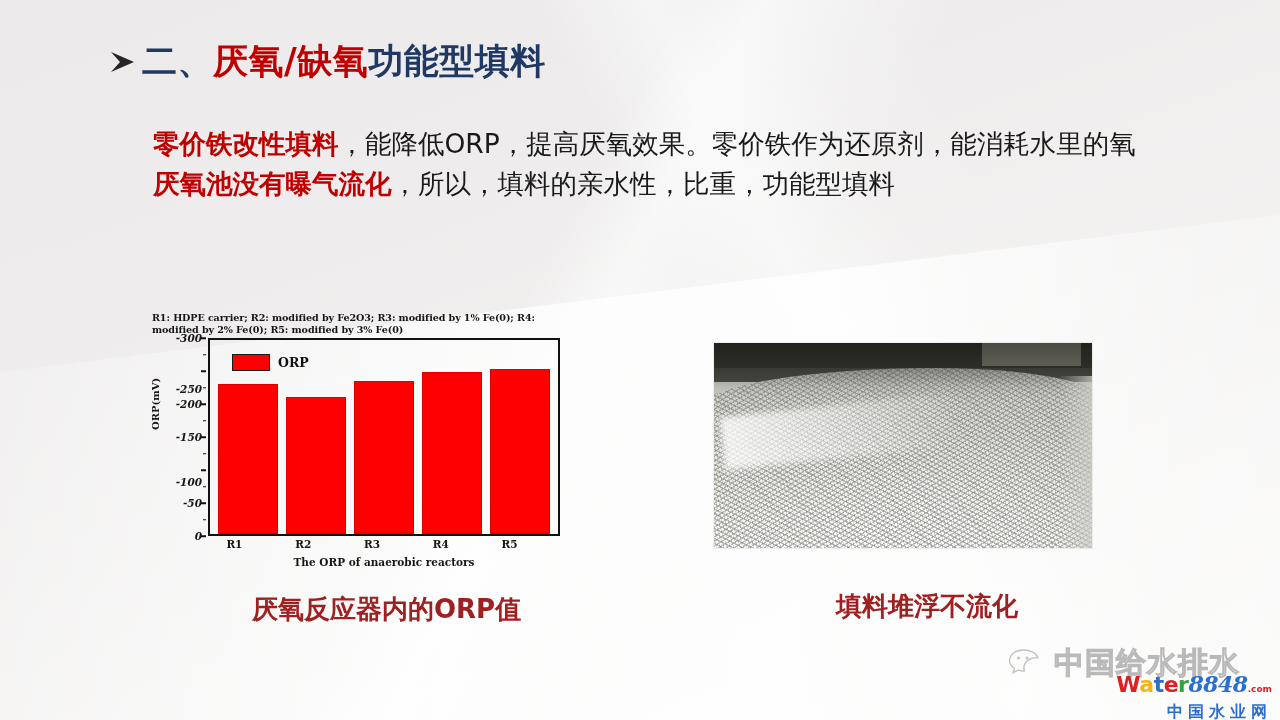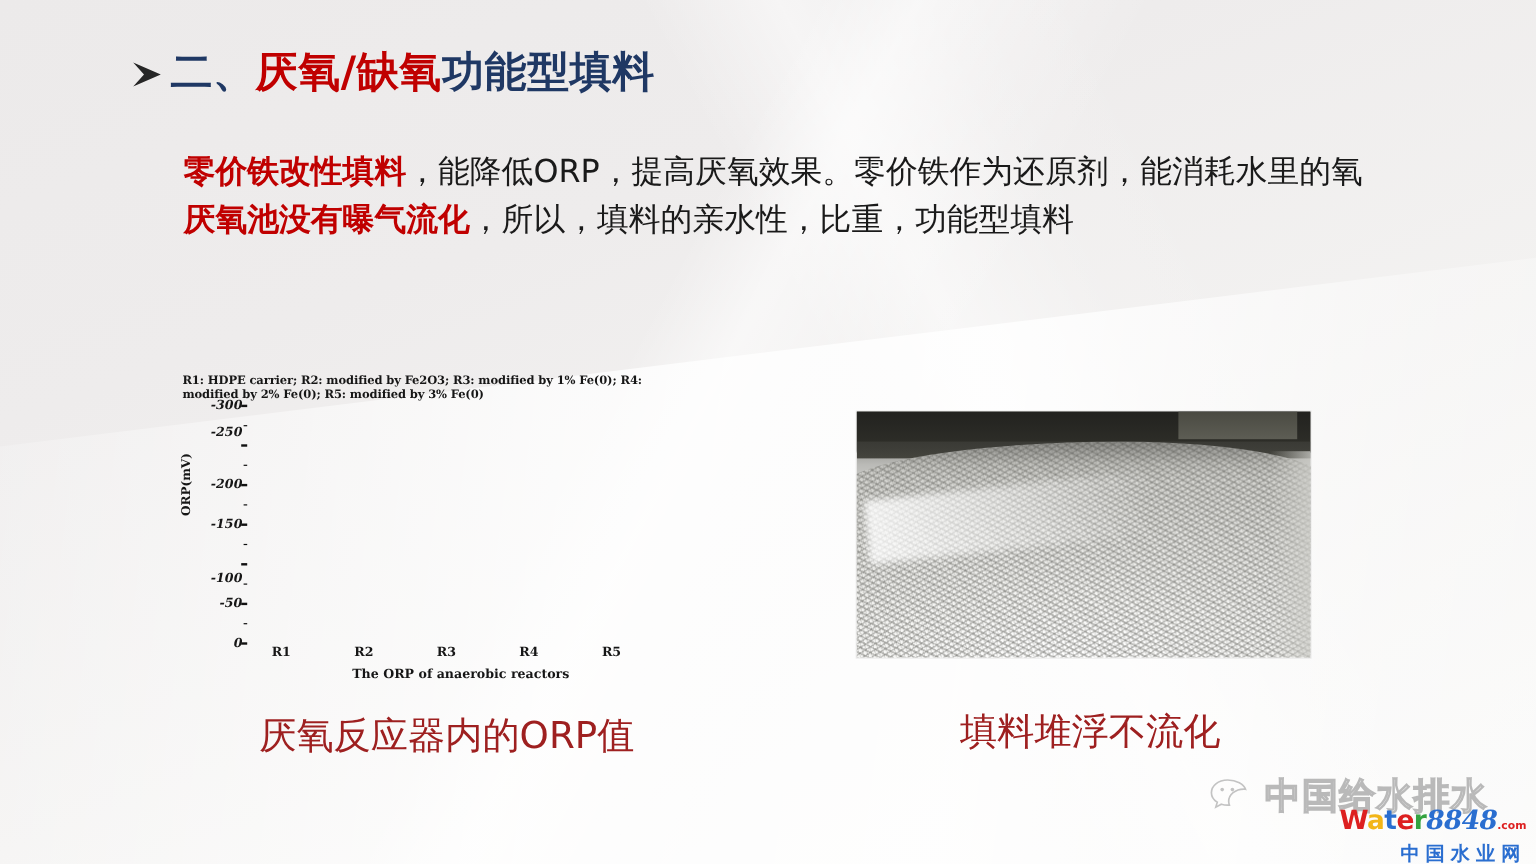--- a/index.html
+++ b/index.html
@@ -200,22 +200,23 @@
     transform: rotate(-6deg);
     filter: blur(3px);
   }
   #photo .edge-right {
     position: absolute; right: 0; top: 16%; width: 9%; height: 84%;
     background: linear-gradient(270deg, rgba(205,205,200,0.75) 0%, rgba(255,255,255,0) 100%);
   }
 
   
   .caption {
-    font-size: 31px; font-weight: normal; color: #9e2020;
+    font-size: 26px; font-weight: bold; color: #9e2020;
     white-space: nowrap;
+    margin-left: 36px;
   }
   #caption-left { left: 216px; top: 592px; }
   #caption-right { left: 800px; top: 589px; }
 
   
   #watermark { left: 1008px; top: 643px; width: 266px; height: 72px; }
   #wm-row1 { display: flex; align-items: center; height: 40px; }
   #wechat-icon { width: 40px; height: 32px; margin-right: 6px; }
   #wm-cn {
     font-size: 30px; font-weight: bold; letter-spacing: 1px;
@@ -268,31 +269,54 @@
           <div class="ytick" style="top: 198px;">0</div>
           <div class="ymark" style="top: 198px;"></div>
           <div class="ytick" style="top: 165px;">-50</div>
           <div class="ymark" style="top: 165px;"></div>
           <div class="ytick" style="top: 144px;">-100</div>
           <div class="ymark" style="top: 132px;"></div>
           <div class="ytick" style="top: 99px;">-150</div>
           <div class="ymark" style="top: 99px;"></div>
           <div class="ytick" style="top: 66px;">-200</div>
           <div class="ymark" style="top: 66px;"></div>
-          <div class="ytick" style="top: 22px;">-250</div>
+          <div class="ytick" style="top: 51px;">-250</div>
           <div class="ymark" style="top: 33px;"></div>
           <div class="ytick" style="top: 0px;">-300</div>
           <div class="ymark" style="top: 0px;"></div>
           <div class="yminor" style="top: 181.5px;"></div>
           <div class="yminor" style="top: 148.5px;"></div>
           <div class="yminor" style="top: 115.5px;"></div>
           <div class="yminor" style="top: 82.5px;"></div>
           <div class="yminor" style="top: 49.5px;"></div>
           <div class="yminor" style="top: 16.5px;"></div>
         </div>
+      <div id="plot-area">
+        <div id="bars">
+            <div class="bar-slot">
+              <div class="bar" style="height: 149.82px; background: rgb(255, 0, 0);"></div>
+            </div>
+            <div class="bar-slot">
+              <div class="bar" style="height: 136.62px; background: rgb(255, 0, 0);"></div>
+            </div>
+            <div class="bar-slot">
+              <div class="bar" style="height: 153.12px; background: rgb(255, 0, 0);"></div>
+            </div>
+            <div class="bar-slot">
+              <div class="bar" style="height: 161.7px; background: rgb(255, 0, 0);"></div>
+            </div>
+            <div class="bar-slot">
+              <div class="bar" style="height: 165px; background: rgb(255, 0, 0);"></div>
+            </div>
+          </div>
+        <div id="legend">
+          <span class="swatch"></span>
+          <span class="lg-label">ORP</span>
+        </div>
+      </div>
       <div id="x-labels">
           <div class="xlab">R1</div>
           <div class="xlab">R2</div>
           <div class="xlab">R3</div>
           <div class="xlab">R4</div>
           <div class="xlab">R5</div>
         </div>
       <div id="x-axis-title">The ORP of anaerobic reactors</div>
     </div>
   </div>

